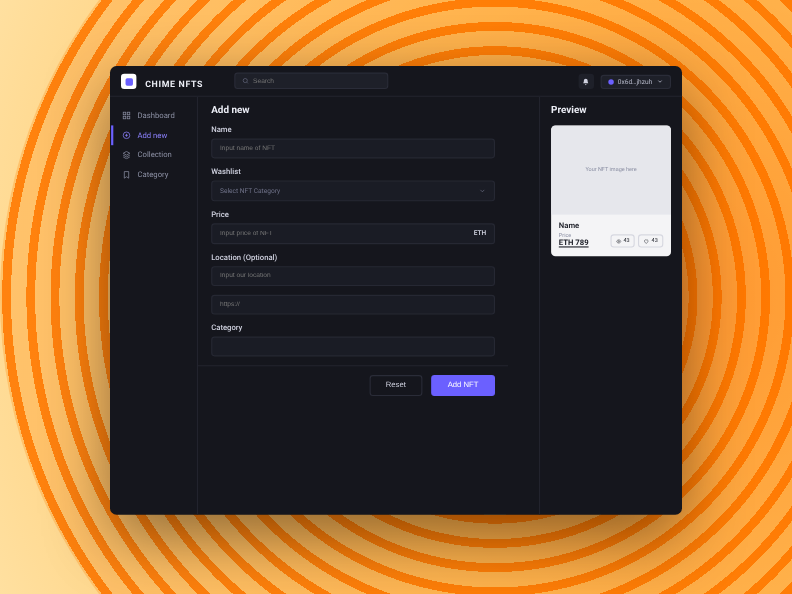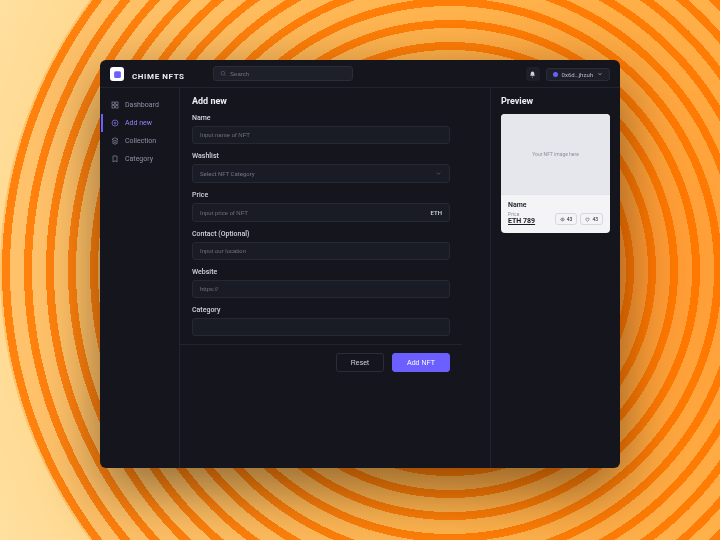--- a/index.html
+++ b/index.html
@@ -168,28 +168,27 @@
         <div class="field">
           <div class="flabel">Price</div>
           <div class="finput">
             <input placeholder="Input price of NFT" style="">
             <span class="suffix">ETH</span>
           </div>
         </div>
 
 
         <div class="field">
-          <div class="flabel">Contact (Optional)</div>
+          <div class="flabel">Location (Optional)</div>
           <div class="finput">
               <input placeholder="Input our location" style="">
             </div>
         </div>
 
         <div class="field">
-          <div class="flabel">Website</div>
           <div class="finput">
               <input placeholder="https://" style="">
             </div>
         </div>
 
         <div class="field">
           <div class="flabel">Category</div>
           <div class="finput">
               <input placeholder="" style="">
             </div>

